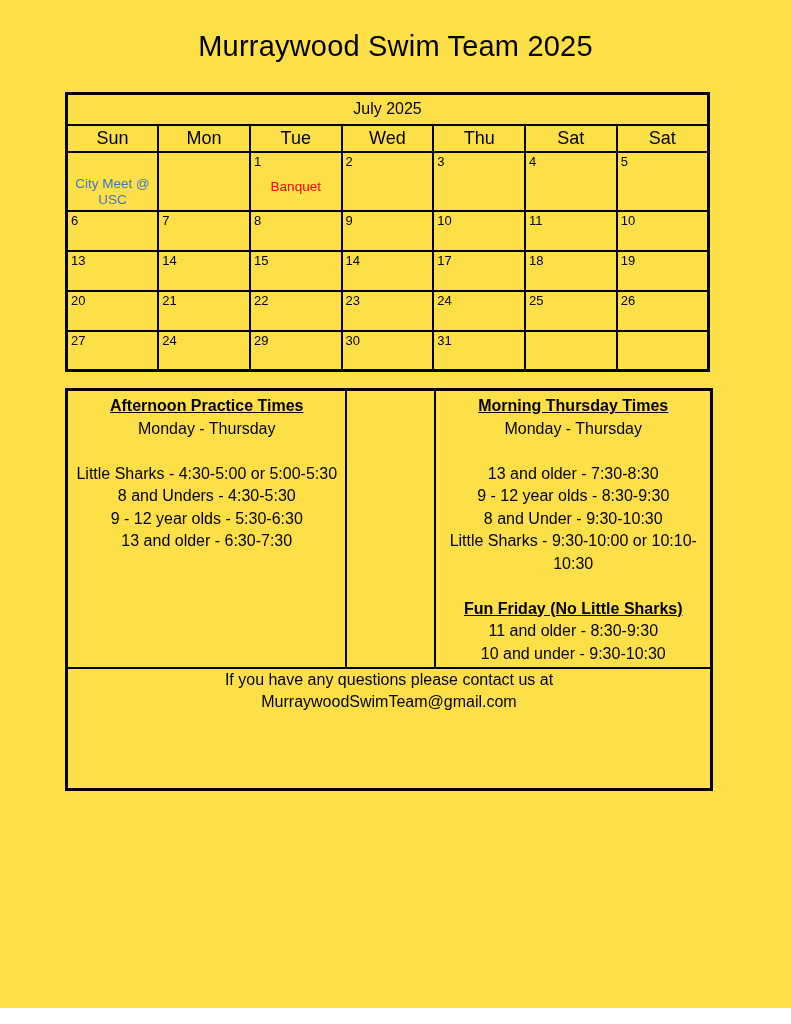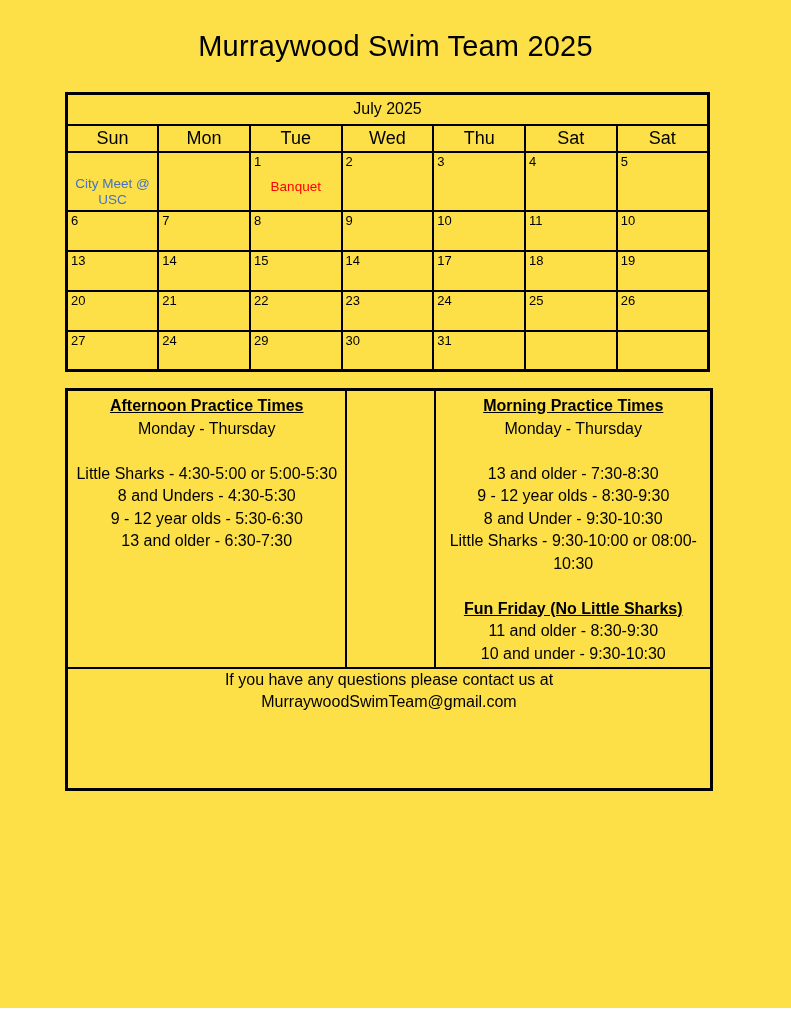--- a/index.html
+++ b/index.html
@@ -249,27 +249,27 @@
         <div class="ln hdr">Afternoon Practice Times</div>
         <div class="ln">Monday - Thursday</div>
         <div class="ln spacer"></div>
         <div class="ln">Little Sharks - 4:30-5:00 or 5:00-5:30</div>
         <div class="ln">8 and Unders - 4:30-5:30</div>
         <div class="ln">9 - 12 year olds - 5:30-6:30</div>
         <div class="ln">13 and older - 6:30-7:30</div>
       </td>
       <td></td>
       <td class="pcol">
-        <div class="ln hdr">Morning Practice Times</div>
+        <div class="ln hdr">Morning Thursday Times</div>
         <div class="ln">Monday - Thursday</div>
         <div class="ln spacer"></div>
         <div class="ln">13 and older - 7:30-8:30</div>
         <div class="ln">9 - 12 year olds - 8:30-9:30</div>
         <div class="ln">8 and Under - 9:30-10:30</div>
-        <div class="ln">Little Sharks - 9:30-10:00 or 08:00-10:30</div>
+        <div class="ln">Little Sharks - 9:30-10:00 or 10:10-10:30</div>
         <div class="ln spacer"></div>
         <div class="ln hdr">Fun Friday (No Little Sharks)</div>
         <div class="ln">11 and older - 8:30-9:30</div>
         <div class="ln">10 and under - 9:30-10:30</div>
       </td>
     </tr>
     <tr class="contact-row">
       <td colspan="3">
         <div class="ln">If you have any questions please contact us at</div>
         <div class="ln">MurraywoodSwimTeam@gmail.com</div>

